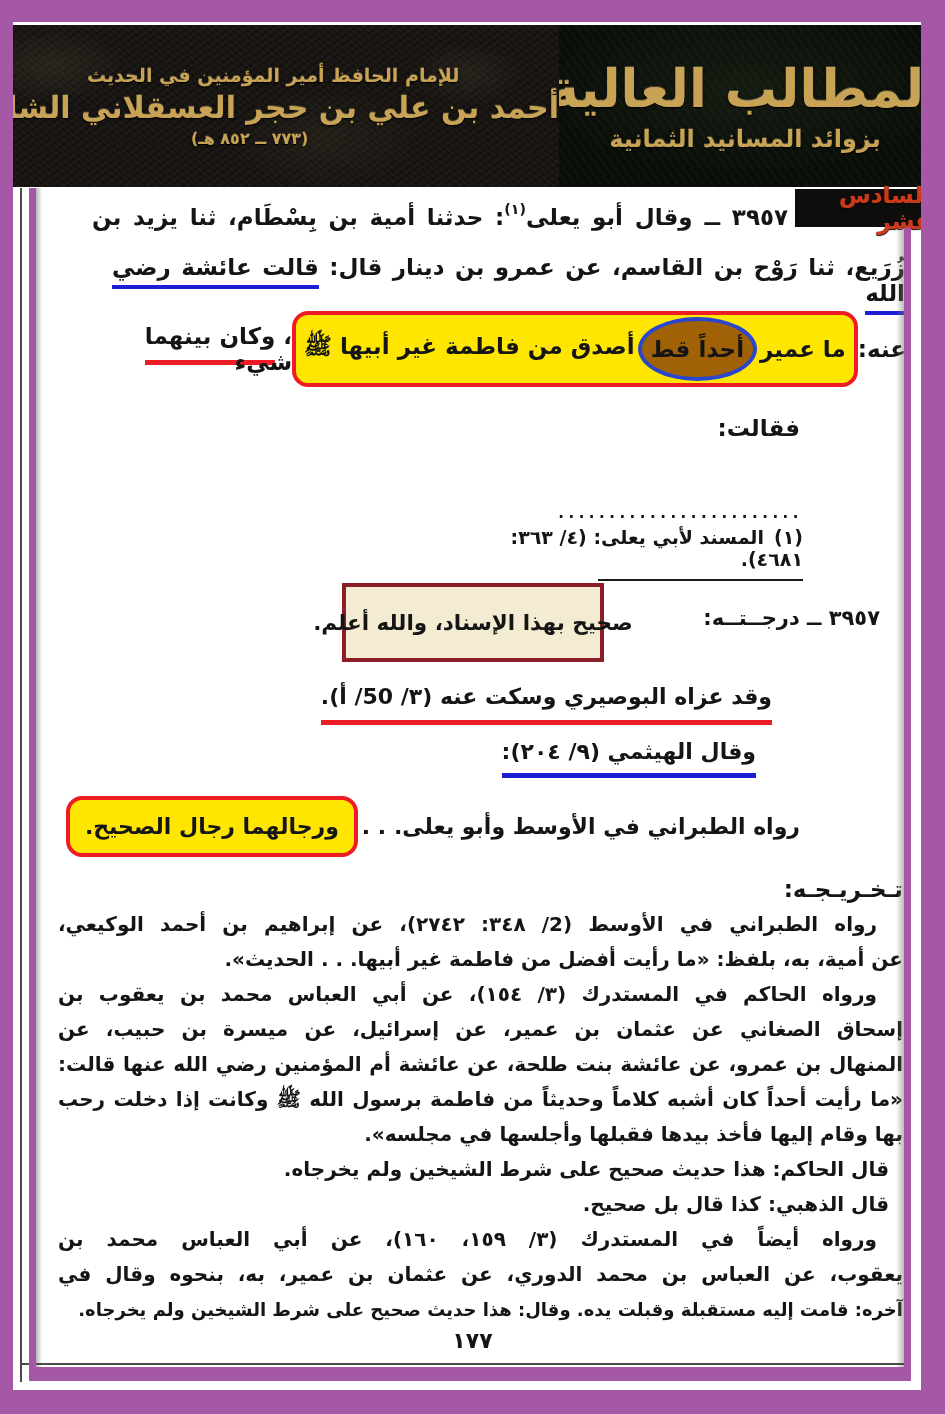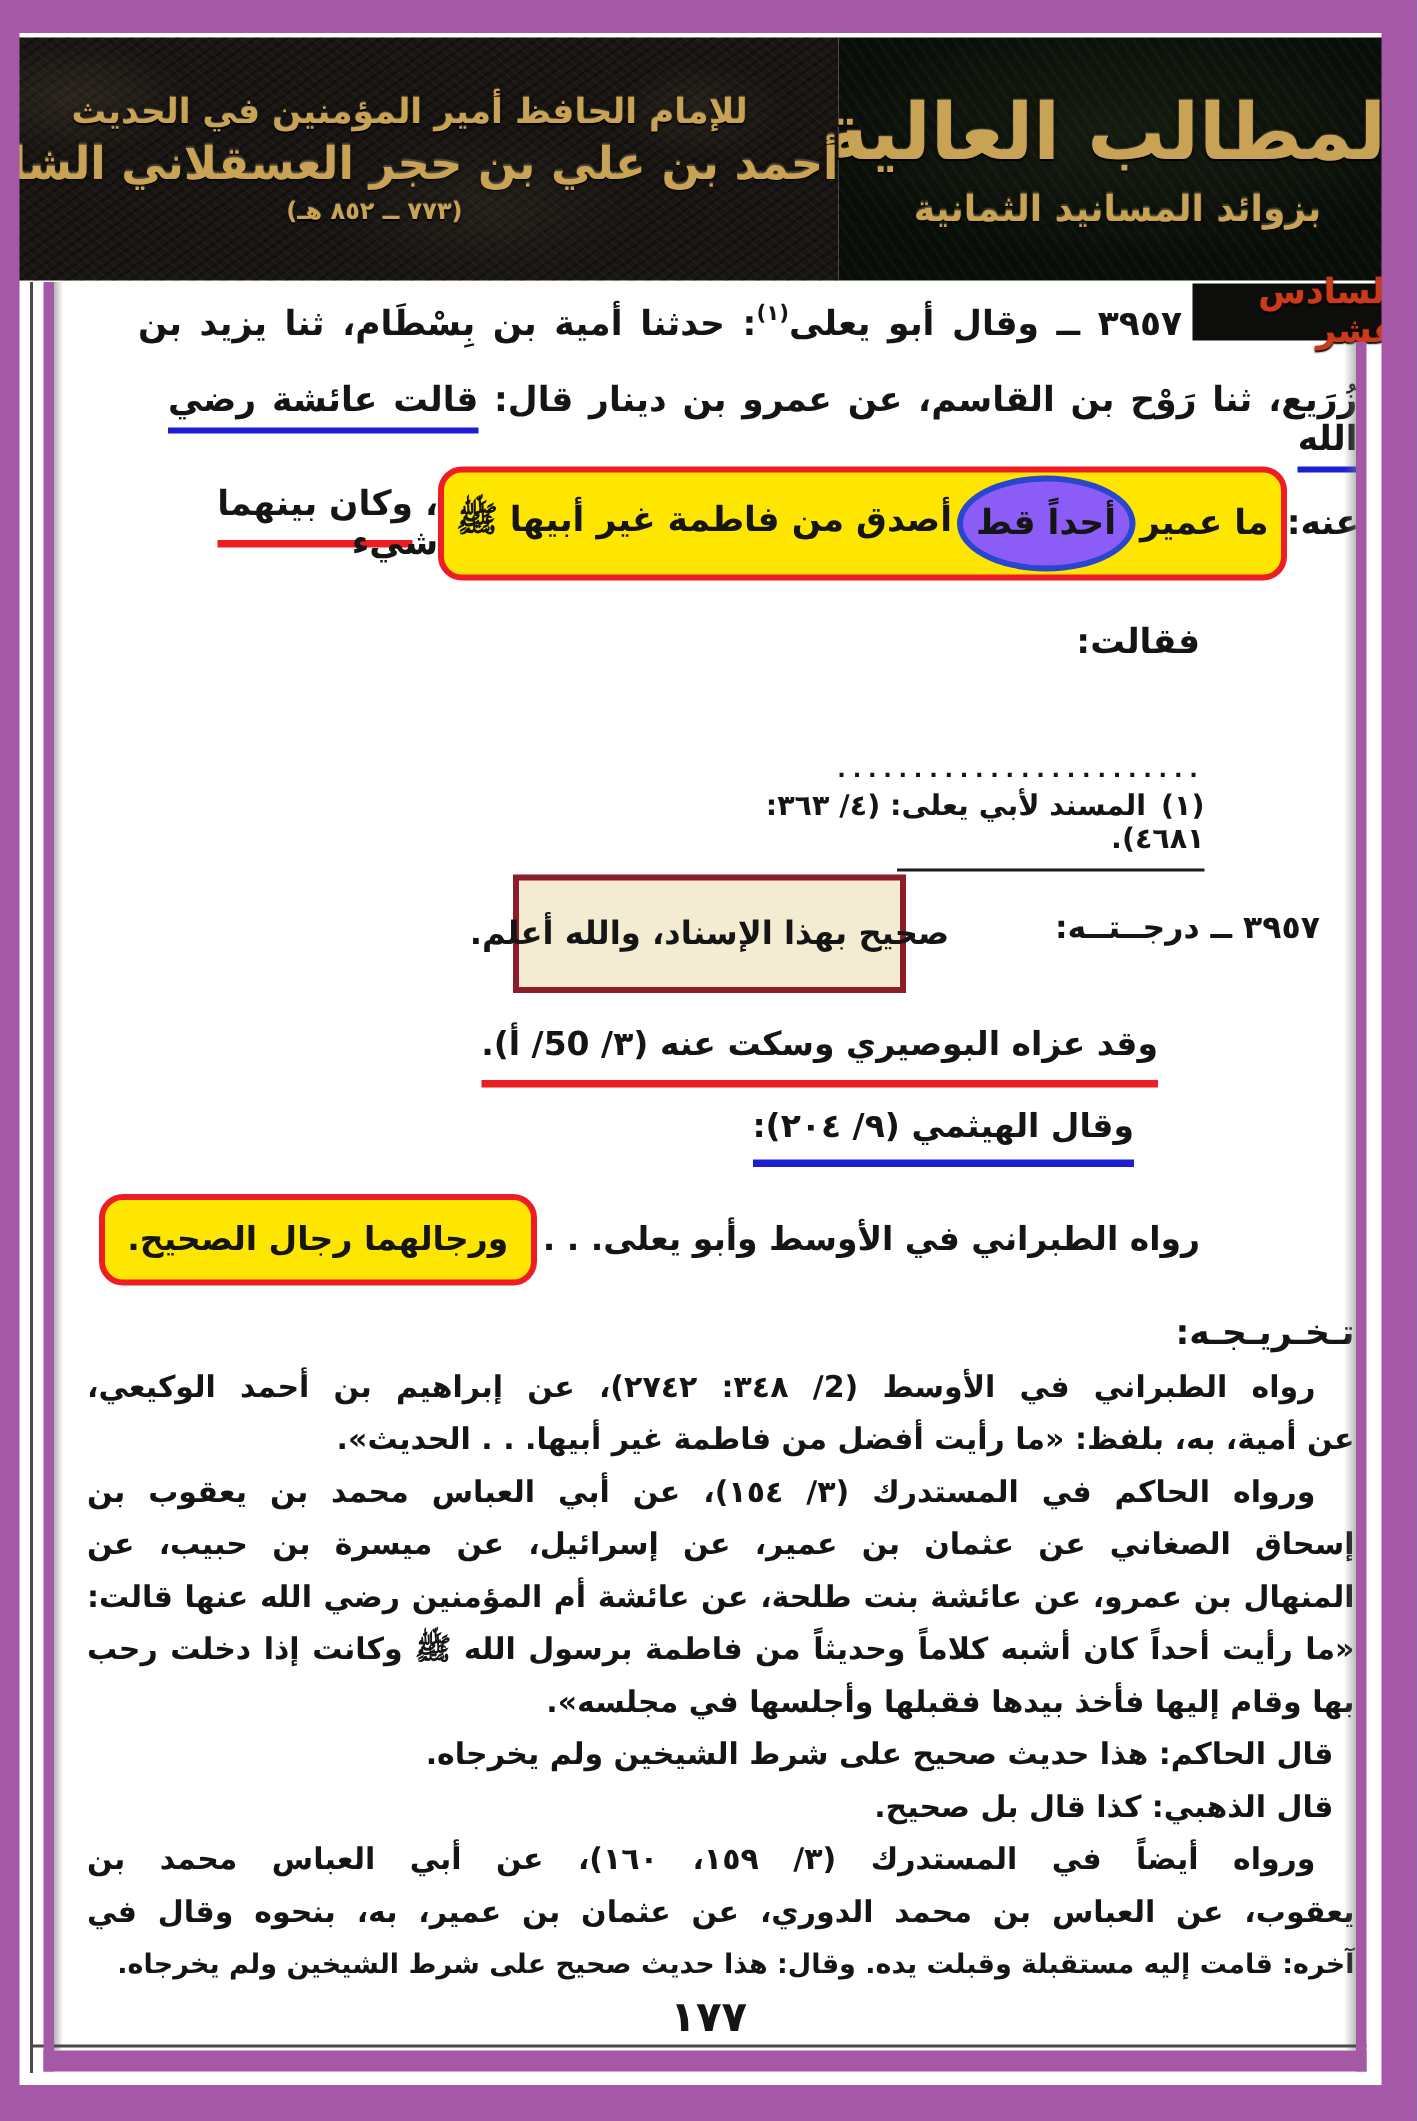--- a/index.html
+++ b/index.html
@@ -55,21 +55,21 @@
     display:flex; flex-direction:column; align-items:center; justify-content:center;
     gap:4px;
   }
   .gold {
     color:#C9A355; font-weight:bold;
     text-shadow:0 1px 0 rgba(0,0,0,.9), 0 -1px 1px rgba(255,240,190,.25), 0 0 4px rgba(0,0,0,.6);
     white-space:nowrap;
   }
   .title-main { font-size:52px; letter-spacing:1px; }
   .title-sub  { font-size:24px; }
-  .author-l1 { font-size:23px;margin-left:47px; }
+  .author-l1 { font-size:19px;margin-left:47px; }
   .author-l2 { font-size:30px; }
   .author-l3 { font-size:16px; letter-spacing:2px; }
 
   
   .part-label {
     left:795px; top:189px; width:136px; height:38px;
     background:#0d0d0b; color:#CB3A1B;
     font-size:23px; font-weight:bold;
     display:flex; align-items:center; justify-content:center;
     text-shadow:0 0 1px #7e2a10, 0 1px 1px #000;
@@ -86,21 +86,21 @@
   .u-blue { border-bottom:4px solid #1D1DD6; padding-bottom:5px; }
 
   .line3 { left:82px; right:39px; top:311px; display:flex; direction:rtl;
            align-items:center; justify-content:space-between; font-size:23px; }
   .hl-yellow-pill {
     display:inline-flex; align-items:center;
     background:#FFE600; border:4px solid #EE1D24; border-radius:16px;
     padding:2px 8px; white-space:nowrap;
   }
   .circle-blue {
-    display:inline-block; background:#8b5cf6; border:4px solid #2946CE;
+    display:inline-block; background:#a16207; border:4px solid #2946CE;
     border-radius:50%; padding:15px 9px; margin:0 3px; white-space:nowrap;
   }
   .u-red { border-bottom:5px solid #EE1D24; padding-bottom:11px; }
 
   .line4 { right:145px; top:415px; display:flex; direction:rtl; align-items:center; font-size:23px; white-space:nowrap; }
   .box-green {
     background:#A8D72B; border:4px solid #2946CE; border-radius:16px;
     padding:14px 18px; margin-right:6px; white-space:nowrap;
   }
 
@@ -131,21 +131,21 @@
 
   
   .takhrij-heading { right:42px; top:876px; font-size:23px; }
   .takhrij { left:58px; right:42px; top:907px; font-size:20px; }
   .t-line { line-height:35px; height:35px; white-space:nowrap; }
   .t-line.stretchline { white-space:normal; }
   .t-line.indent    { padding-right:26px; }
   .t-line.indent-sm { padding-right:14px; }
   .t-line.small { font-size:18px; }
 
-  .page-number { left:40px; right:40px; top:1328px; text-align:center; font-size:28px; }
+  .page-number { left:40px; right:40px; top:1328px; text-align:center; font-size:22px; }
 </style>
 </head>
 <body>
 
 <div class="abs banner">
   <div class="banner-right">
     <div class="gold title-main">المطالب العالية</div>
     <div class="gold title-sub">بزوائد المسانيد الثمانية</div>
   </div>
   <div class="banner-left">

